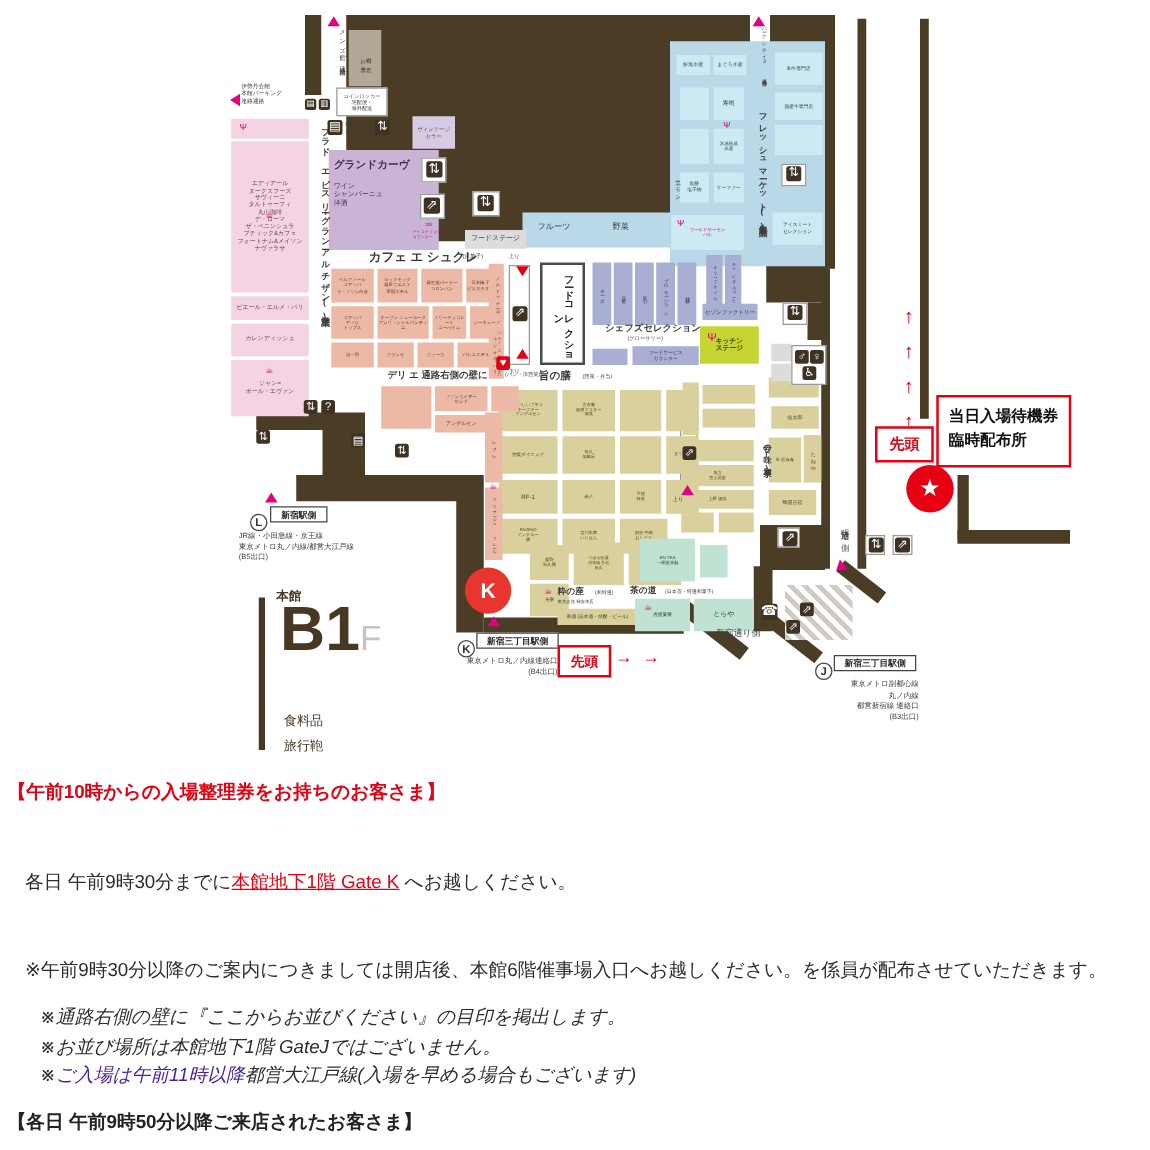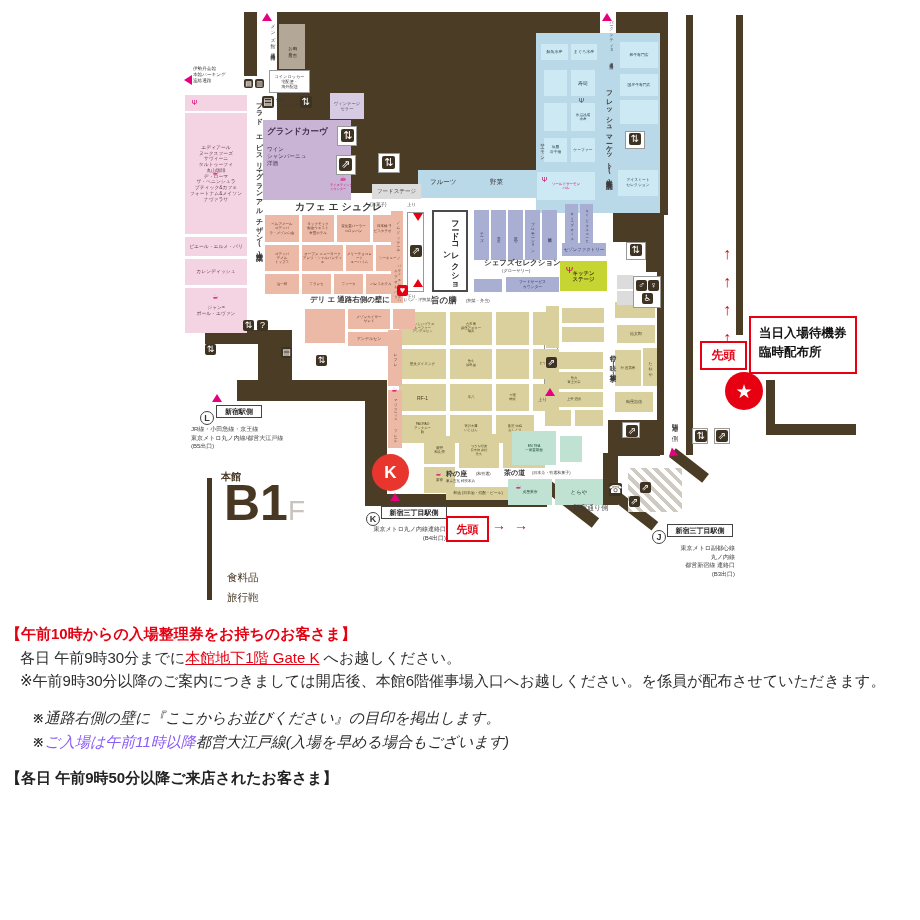--- a/index.html
+++ b/index.html
@@ -54,23 +54,23 @@
   #floorBig{left:224px;top:478px;font-size:50px;font-weight:bold;color:#473723;line-height:1;}
   #floorBig span.suf{font-size:28px;font-weight:normal;color:#c9c4bc;}
   #floorDepts{left:227px;top:568px;font-size:10.5px;color:#473723;line-height:1.9;white-space:pre-line;}
   
   #notice{position:absolute;left:6px;top:622px;width:910px;font-size:15px;line-height:1.58;color:#2d2d2d;}
   .n-block{margin-bottom:13px;}
   .n-header{font-weight:bold;}
   .n-header.red{color:#e50012;}
   .n-header.dark{color:#222;}
   .n-line{white-space:nowrap;}
-  .ind1{padding-left:14px;}
+  .ind1{padding-left:14px;margin-top:48px;}
   .ind2{padding-left:26px;font-style:italic;}
-  .seg-r{color:#8b5cf6;}
+  .seg-r{color:#4c1d95;}
   .seg-ru{color:#e50012;text-decoration:underline;}
 </style>
 </head>
 <body>
 
 <div id="map">
 
   <div class="abs wall" style="left: 244px; top: 12px; width: 13px; height: 64px;"></div>
     <div class="abs wall" style="left: 277px; top: 12px; width: 259px; height: 181px;"></div>
     <div class="abs wall" style="left: 536px; top: 12px; width: 64px; height: 23px;"></div>
@@ -370,18 +370,19 @@
 </div>
 
 <div id="notice">
     <div class="n-block">
       <div class="n-header red">【午前10時からの入場整理券をお持ちのお客さま】</div>
       <div class="n-line ind1"><span>各日 午前9時30分までに</span><span class="seg-ru">本館地下1階 Gate K</span><span> へお越しください。</span></div>
       <div class="n-line ind1"><span>※午前9時30分以降のご案内につきましては開店後、本館6階催事場入口へお越しください。を係員が配布させていただきます。</span></div>
     </div>
     <div class="n-block">
       <div class="n-line ind2"><span>※通路右側の壁に『ここからお並びください』の目印を掲出します。</span></div>
+      <div class="n-line ind2"><span>※お並び場所は本館地下1階 GateJではございません。</span></div>
       <div class="n-line ind2"><span>※</span><span class="seg-r">ご入場は午前11時以降</span><span>都営大江戸線(入場を早める場合もございます)</span></div>
     </div>
     <div class="n-block">
       <div class="n-header dark">【各日 午前9時50分以降ご来店されたお客さま】</div>
     </div>
   </div>
 
 </body></html>

